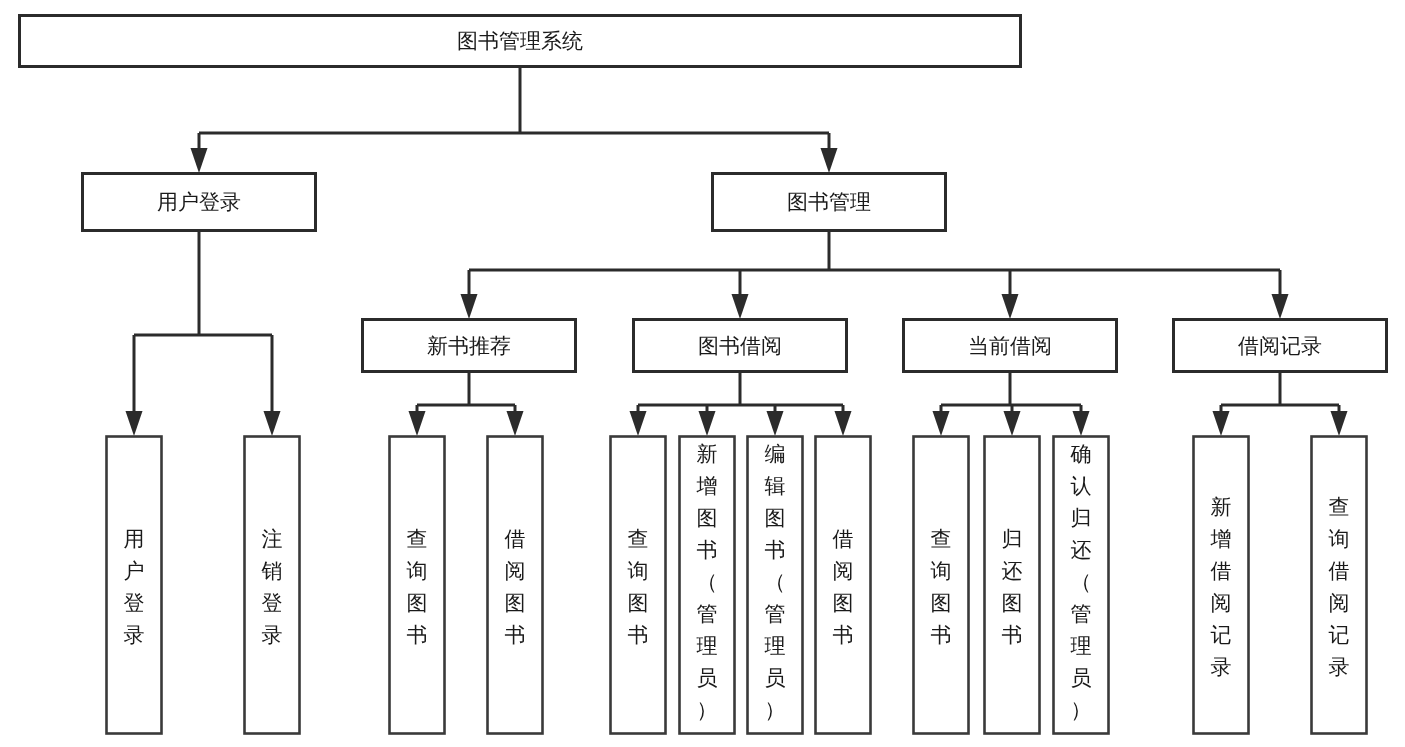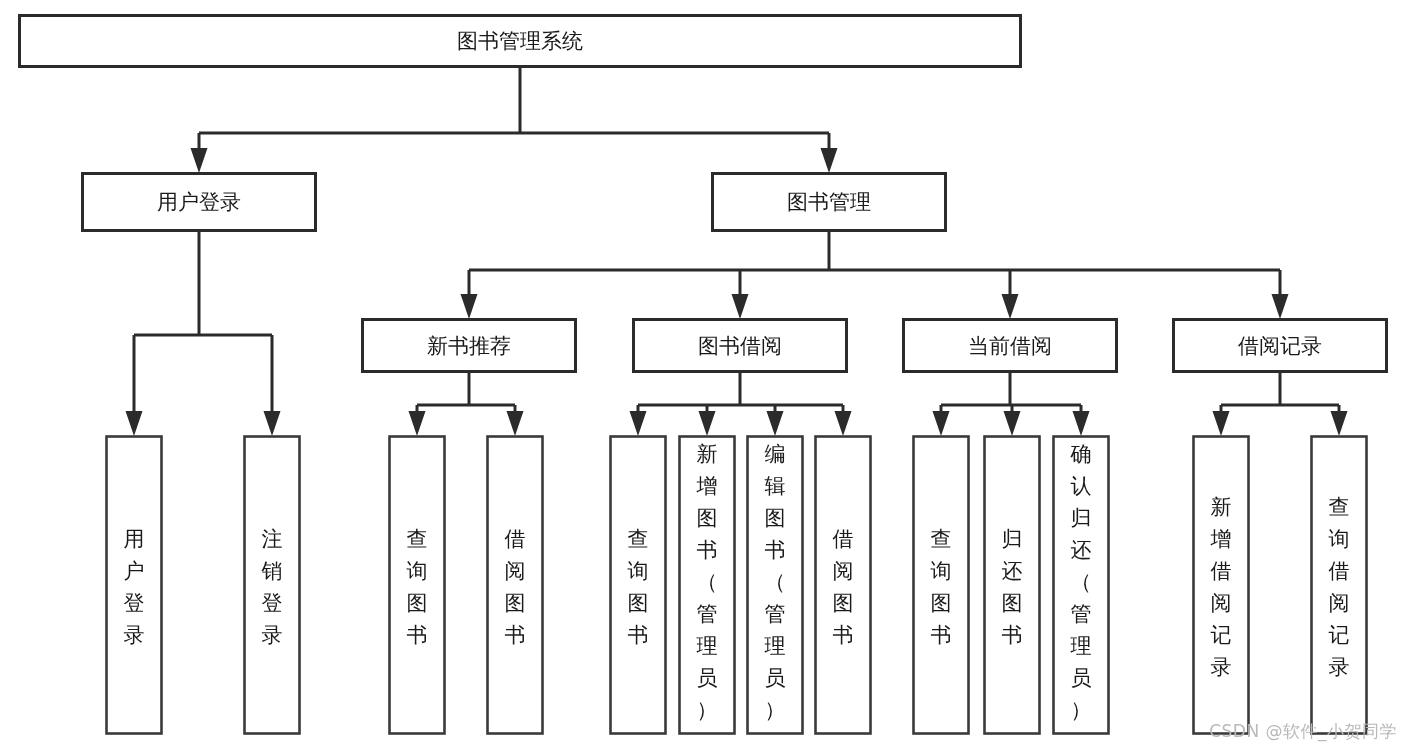--- a/index.html
+++ b/index.html
@@ -222,14 +222,13 @@
         <g>
           <rect x="1193.5" y="436.5" width="55" height="297" class="node-rect-thin"></rect>
           <text x="1221" y="0" class="node-label-v"><tspan x="1221" y="514">新</tspan><tspan x="1221" y="546">增</tspan><tspan x="1221" y="578">借</tspan><tspan x="1221" y="610">阅</tspan><tspan x="1221" y="642">记</tspan><tspan x="1221" y="674">录</tspan></text>
         </g>
         <g>
           <rect x="1311.5" y="436.5" width="55" height="297" class="node-rect-thin"></rect>
           <text x="1339" y="0" class="node-label-v"><tspan x="1339" y="514">查</tspan><tspan x="1339" y="546">询</tspan><tspan x="1339" y="578">借</tspan><tspan x="1339" y="610">阅</tspan><tspan x="1339" y="642">记</tspan><tspan x="1339" y="674">录</tspan></text>
         </g>
       </g>
   </svg>
-  <div class="watermark">CSDN @软件_小贺同学</div>
 </div>
 
 </body></html>

